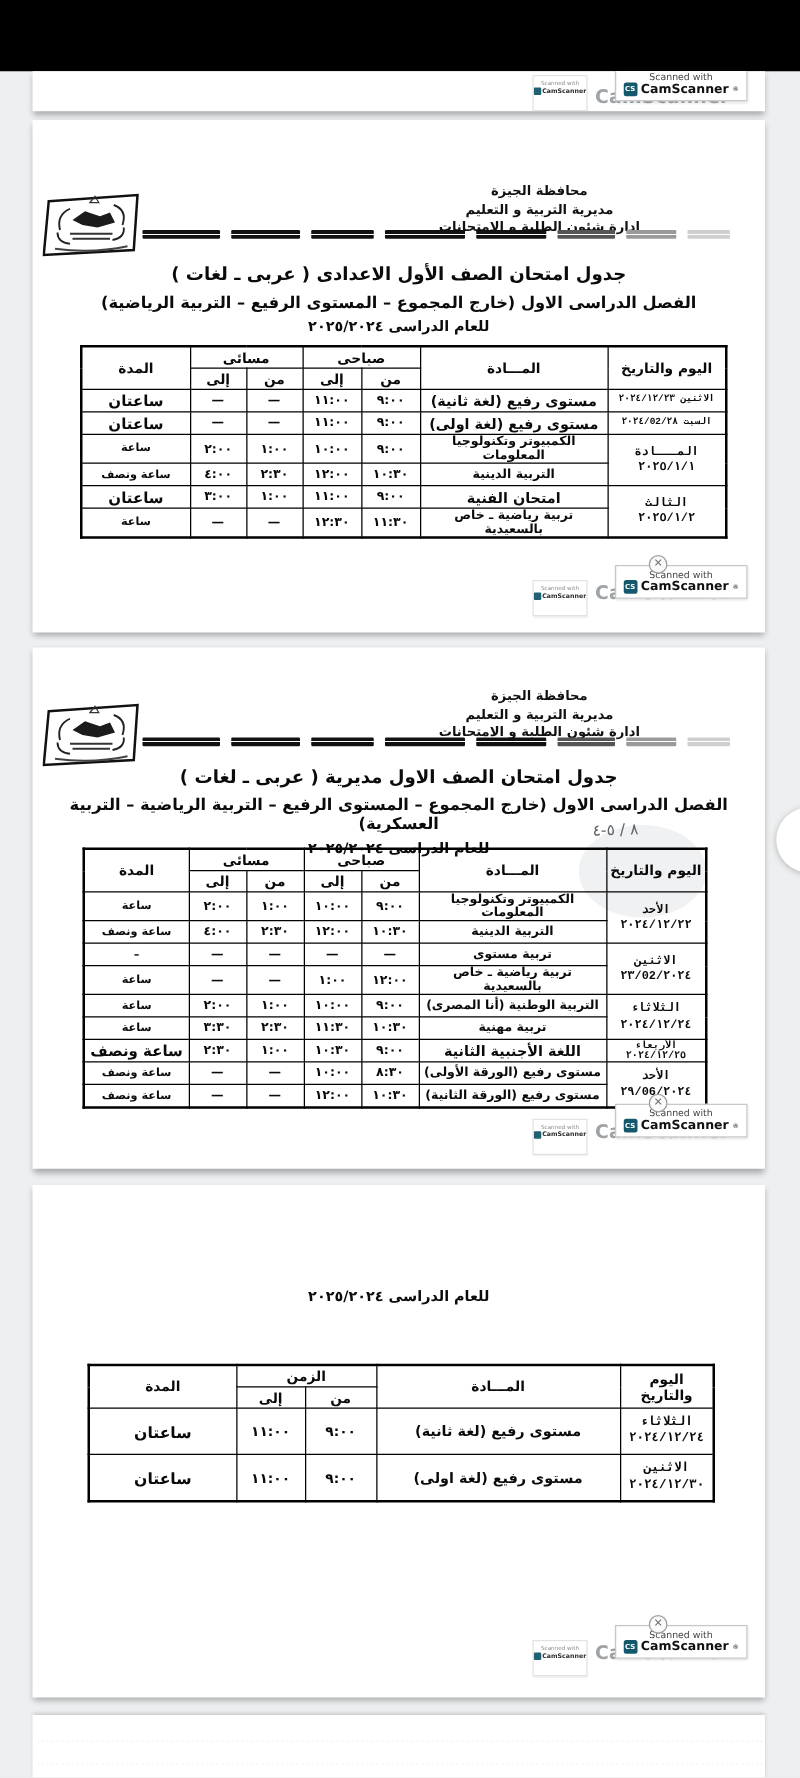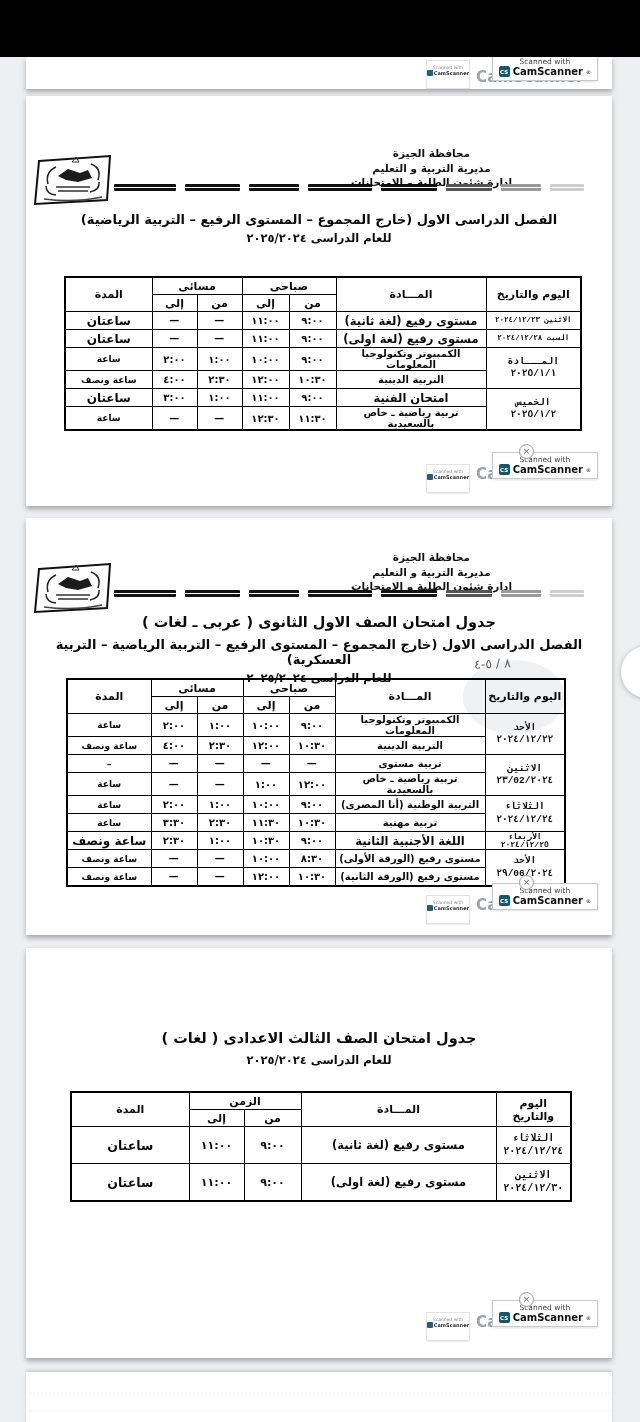--- a/index.html
+++ b/index.html
@@ -121,20 +121,21 @@
         <i style="width: 62px;"></i>
         <i style="width: 55px;"></i>
         <i style="width: 50px;"></i>
         <i style="width: 64px;"></i>
         <i style="width: 56px;"></i>
         <i class="f1" style="width: 46px;"></i>
         <i class="f2" style="width: 40px;"></i>
         <i class="f3" style="width: 34px;"></i>
       </div>
     <div class="head" style="top:116px;">
+      <div class="t1">جدول امتحان الصف الأول الاعدادى ( عربى ـ لغات )</div>
       <div class="t2">الفصل الدراسى الاول  (خارج المجموع – المستوى الرفيع – التربية الرياضية)</div>
       <div class="t3">للعام الدراسى ٢٠٢٥/٢٠٢٤</div>
     </div>
     <div class="sched-wrap" style="top:180px;left:38px;">
         <table class="sched t12">
           <colgroup>
             <col style="width: 95px;">
             <col style="width: 150px;">
             <col style="width: 47px;">
             <col style="width: 47px;">
@@ -164,21 +165,21 @@
               </td>
               <td class="subject">مستوى رفيع (لغة ثانية)</td>
               <td class="time">٩:٠٠</td>
               <td class="time">١١:٠٠</td>
               <td class="time">—</td>
               <td class="time">—</td>
               <td class="dur">ساعتان</td>
             </tr>
             <tr class="big">
               <td class="day tiny" rowspan="1">
-                <div>السبت ٢٠٢٤/١٢/٢٨</div>
+                <div>السبت ٢٠٢٤/02/٢٨</div>
               </td>
               <td class="subject">مستوى رفيع (لغة اولى)</td>
               <td class="time">٩:٠٠</td>
               <td class="time">١١:٠٠</td>
               <td class="time">—</td>
               <td class="time">—</td>
               <td class="dur">ساعتان</td>
             </tr>
             <tr>
               <td class="day" rowspan="2">
@@ -195,21 +196,21 @@
             <tr>
               <td class="subject">التربية الدينية</td>
               <td class="time">١٠:٣٠</td>
               <td class="time">١٢:٠٠</td>
               <td class="time">٢:٣٠</td>
               <td class="time">٤:٠٠</td>
               <td class="dur">ساعة ونصف</td>
             </tr>
             <tr class="big">
               <td class="day" rowspan="2">
-                <div>الخميس</div>
+                <div>الثالث</div>
                 <div>٢٠٢٥/١/٢</div>
               </td>
               <td class="subject">امتحان الفنية</td>
               <td class="time">٩:٠٠</td>
               <td class="time">١١:٠٠</td>
               <td class="time">١:٠٠</td>
               <td class="time">٣:٠٠</td>
               <td class="dur">ساعتان</td>
             </tr>
             <tr>
@@ -266,21 +267,21 @@
         <i style="width: 62px;"></i>
         <i style="width: 55px;"></i>
         <i style="width: 50px;"></i>
         <i style="width: 64px;"></i>
         <i style="width: 56px;"></i>
         <i class="f1" style="width: 46px;"></i>
         <i class="f2" style="width: 40px;"></i>
         <i class="f3" style="width: 34px;"></i>
       </div>
     <div class="head" style="top:96px;">
-      <div class="t1">جدول امتحان الصف الاول الثانوى ( عربى ـ لغات )</div>
+      <div class="t1">جدول امتحان الصف الاول مديرية ( عربى ـ لغات )</div>
       <div class="t2">الفصل الدراسى الاول  (خارج المجموع – المستوى الرفيع – التربية الرياضية – التربية العسكرية)</div>
       <div class="t3">للعام الدراسى ٢٠٢٥/٢٠٢٤</div>
     </div>
     <div class="anno-circle" style="left:437px;top:142px;"></div>
     <div class="anno-text" style="left:448px;top:138px;" dir="ltr">٨ / ٥-٤</div>
     <div class="sched-wrap z1" style="top:160px;left:40px;">
         <table class="sched t12">
           <colgroup>
             <col style="width: 80px;">
             <col style="width: 150px;">
@@ -418,21 +419,20 @@
             <span class="cs-icon">CS</span>
             <span class="txt">CamScanner</span>
             <sup>®</sup>
           </div>
       </div>
     </div>
   </div>
 
   <div class="page" id="page-doc3">
     <div class="head" style="top:82px;">
-      <div class="t1">جدول امتحان الصف الثالث الاعدادى ( لغات )</div>
       <div class="t3">للعام الدراسى ٢٠٢٥/٢٠٢٤</div>
     </div>
     <div class="sched-wrap" style="top:143px;left:44px;">
         <table class="sched t3">
           <colgroup>
             <col style="width: 75px;">
             <col style="width: 195px;">
             <col style="width: 57px;">
             <col style="width: 55px;">
             <col style="width: 118px;">

